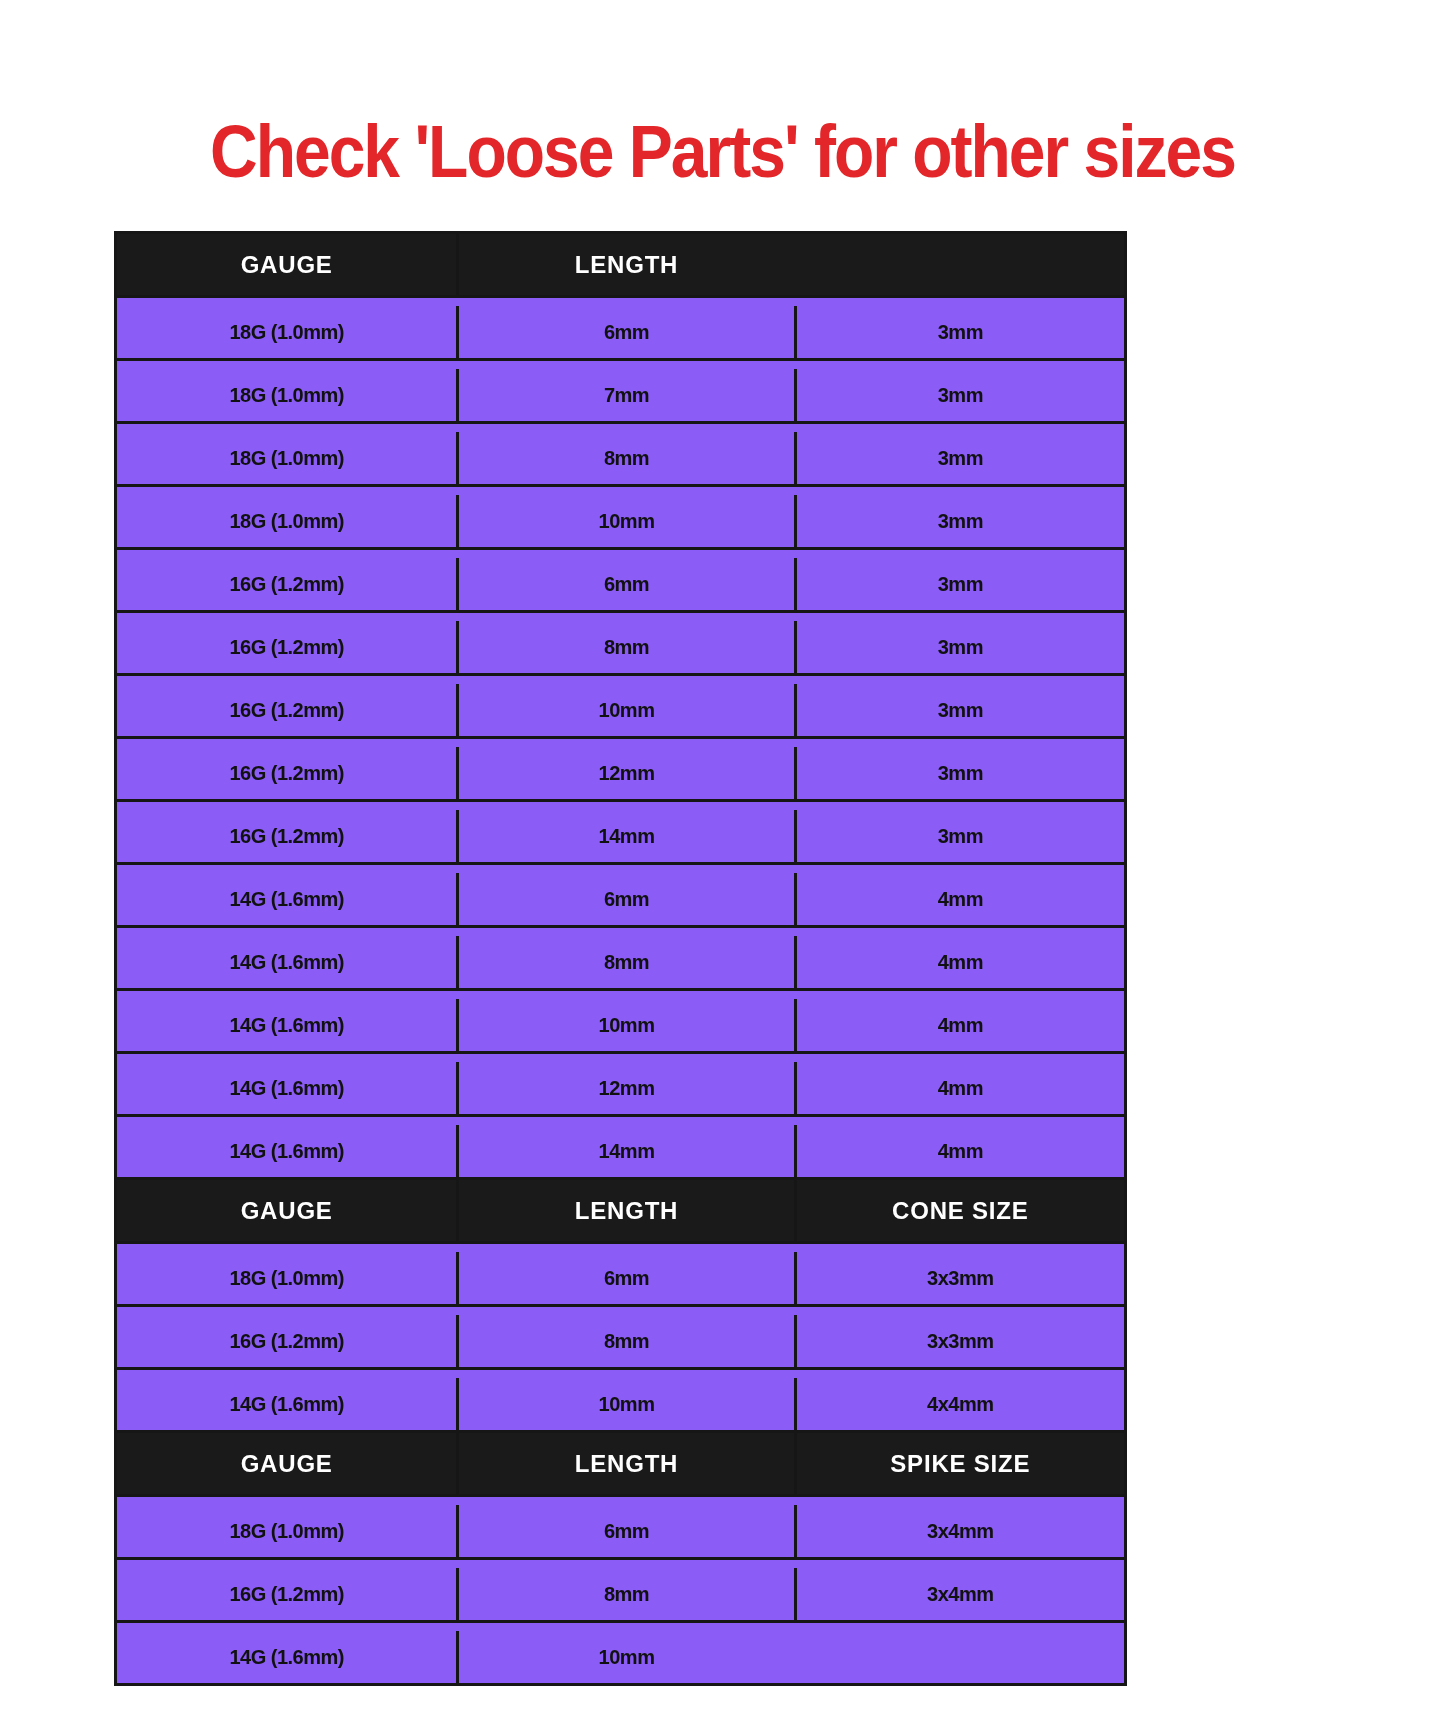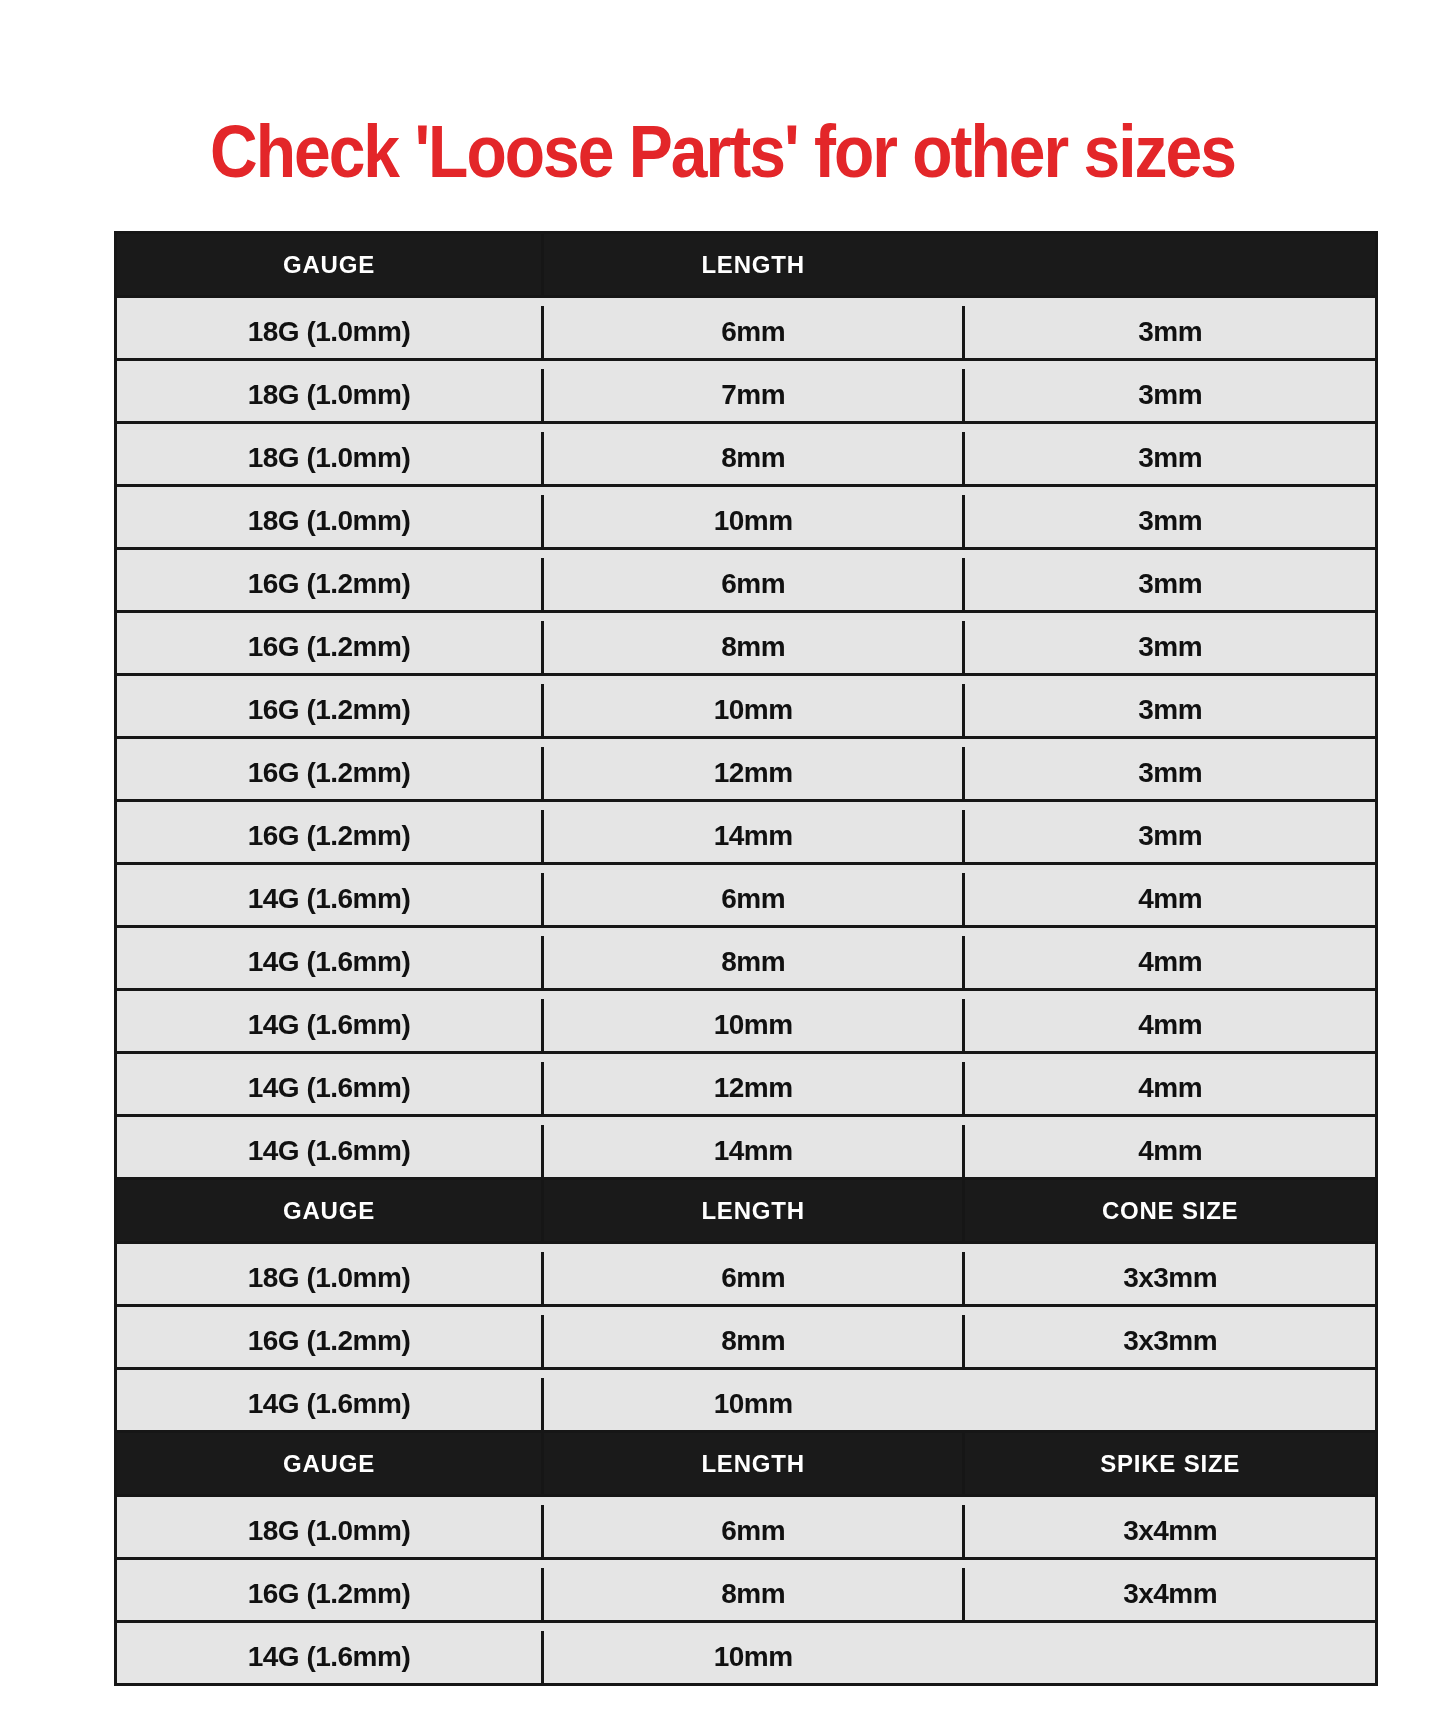--- a/index.html
+++ b/index.html
@@ -26,23 +26,23 @@
     letter-spacing: -2px;
     line-height: 1.0;
     color: var(--accent, #e32629);
     transform: scaleY(1.12);
     transform-origin: 50% 50%;
     white-space: nowrap;
   }
   .size-table {
     box-sizing: border-box;
     margin: 47px 0 0 114px;
-    width: 1264px;
+    width: 1013px;
     border: 3px solid var(--border, #161616);
-    background: #e5e5e5;
+    background: #8b5cf6;
   }
   .row {
     display: grid;
     grid-template-columns: 33.7% 33.5% 32.8%;
   }
   .row + .row {
     border-top: 3px solid var(--border, #161616);
   }
   .header-row {
     background: var(--header-bg, #1a1a1a);
@@ -61,21 +61,21 @@
   .cell + .cell {
     border-left: 3px solid var(--border, #161616);
   }
   .header-cell {
     color: var(--header-text, #ffffff);
     font-size: 24px;
     letter-spacing: 0.8px;
   }
   .data-cell {
     color: var(--text, #111111);
-    font-size: 28px;
+    font-size: 20px;
     letter-spacing: -0.5px;
     margin-top: 8px;
   }
 </style>
 </head>
 <body>
 
 <div class="page">
   <h1 class="title">Check 'Loose Parts' for other sizes</h1>
 
@@ -165,20 +165,21 @@
         <div class="cell data-cell">3x3mm</div>
       </div>
       <div class="row data-row">
         <div class="cell data-cell">16G (1.2mm)</div>
         <div class="cell data-cell">8mm</div>
         <div class="cell data-cell">3x3mm</div>
       </div>
       <div class="row data-row">
         <div class="cell data-cell">14G (1.6mm)</div>
         <div class="cell data-cell">10mm</div>
+        <div class="cell data-cell">4x4mm</div>
       </div>
       <div class="row header-row">
         <div class="cell header-cell">GAUGE</div>
         <div class="cell header-cell">LENGTH</div>
         <div class="cell header-cell">SPIKE SIZE</div>
       </div>
       <div class="row data-row">
         <div class="cell data-cell">18G (1.0mm)</div>
         <div class="cell data-cell">6mm</div>
         <div class="cell data-cell">3x4mm</div>

